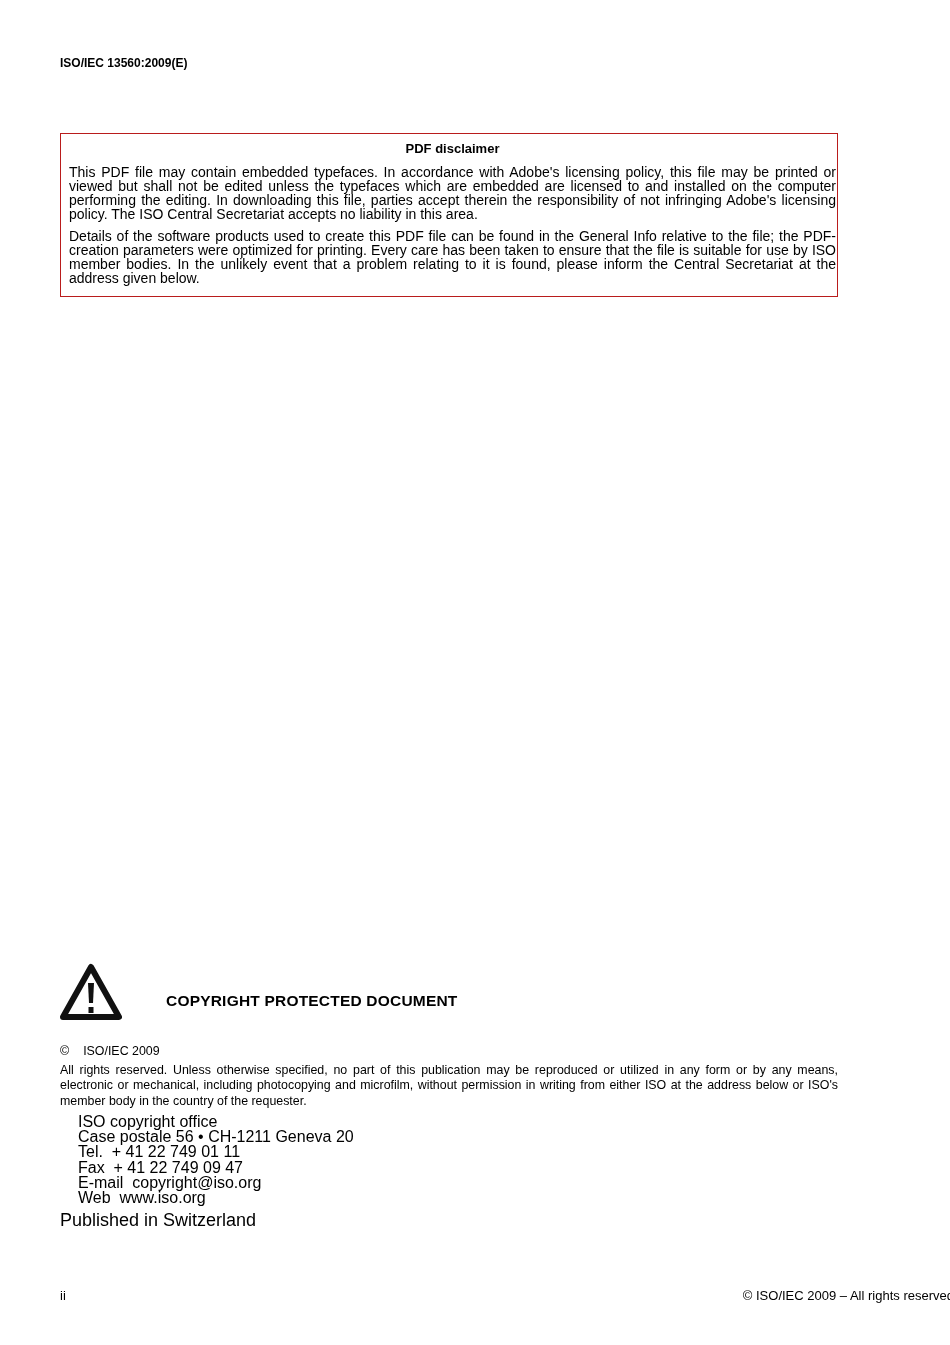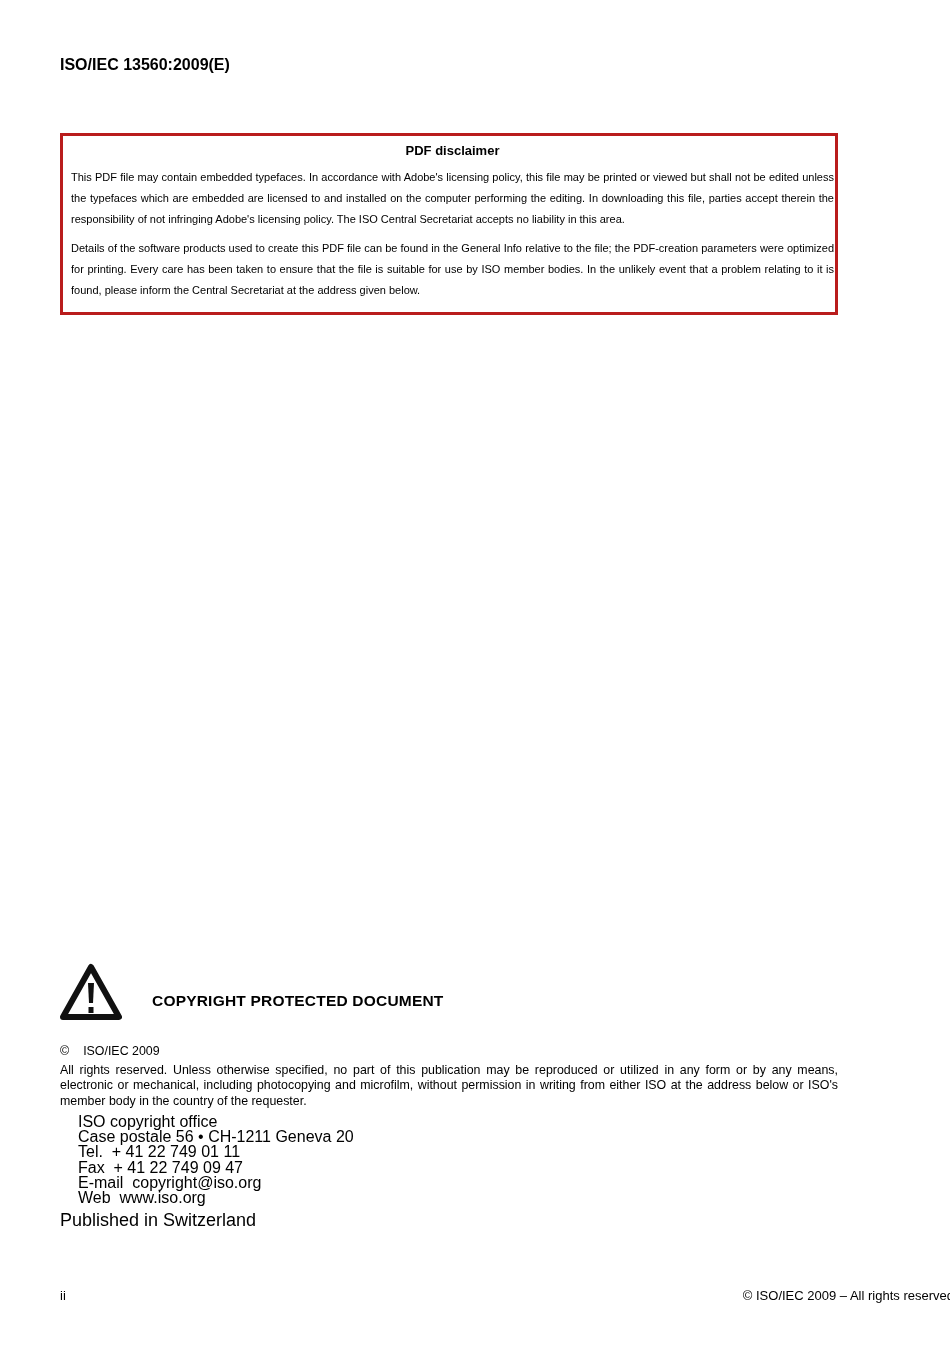--- a/index.html
+++ b/index.html
@@ -8,61 +8,61 @@
     width: 950px;
     height: 1345px;
     position: relative;
     font-family: "Liberation Sans", sans-serif;
     color: #000000;
   }
   .page-header {
     position: absolute;
     top: 56px;
     left: 60px;
-    font-size: 16px;
+    font-size: 12px;
     font-weight: bold;
   }
   .disclaimer-box {
     position: absolute;
     top: 133px;
     left: 60px;
     width: 778px;
-    border: 3px solid #b91c1c;
+    border: 1px solid #b91c1c;
     padding: 7px 1px 11px 8px;
   }
   .disclaimer-title {
     text-align: center;
     font-weight: bold;
     font-size: 13px;
     margin-bottom: 9px;
   }
   .disclaimer-box p {
-    font-size: 11px;
-    line-height: 21px;
+    font-size: 14px;
+    line-height: 14px;
     text-align: justify;
     margin-bottom: 8px;
   }
   .disclaimer-box p:last-child { margin-bottom: 0; }
 
   .copyright-head {
     position: absolute;
     top: 963px;
     left: 60px;
     display: flex;
     align-items: center;
   }
   .warning-icon-wrap {
     width: 62px;
     height: 58px;
     flex: 0 0 auto;
   }
   .copyright-heading {
     font-size: 15.5px;
     font-weight: bold;
-    margin-left: 30px;
+    margin-left: 44px;
     margin-top: 18px;
     letter-spacing: 0.2px;
   }
   .copyright-line {
     position: absolute;
     top: 1044px;
     left: 60px;
     font-size: 12.4px;
   }
   .copyright-line .sym { display: inline-block; margin-right: 14px; }

